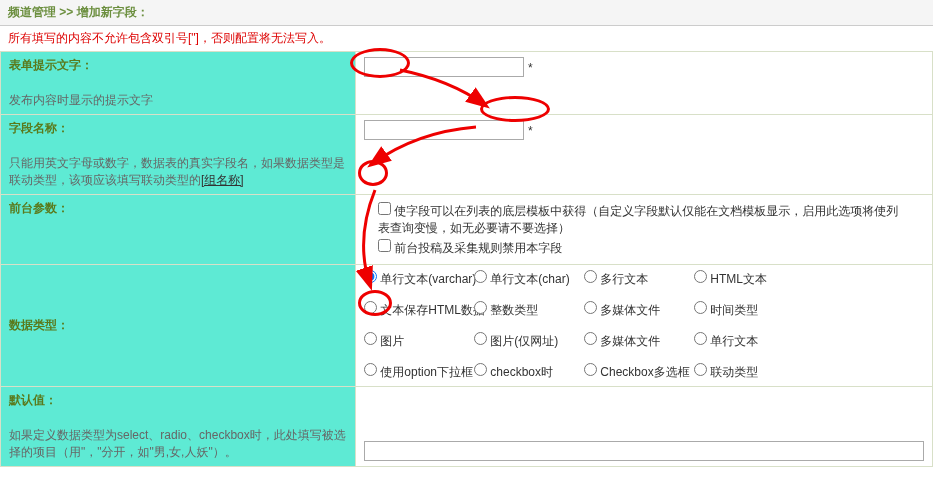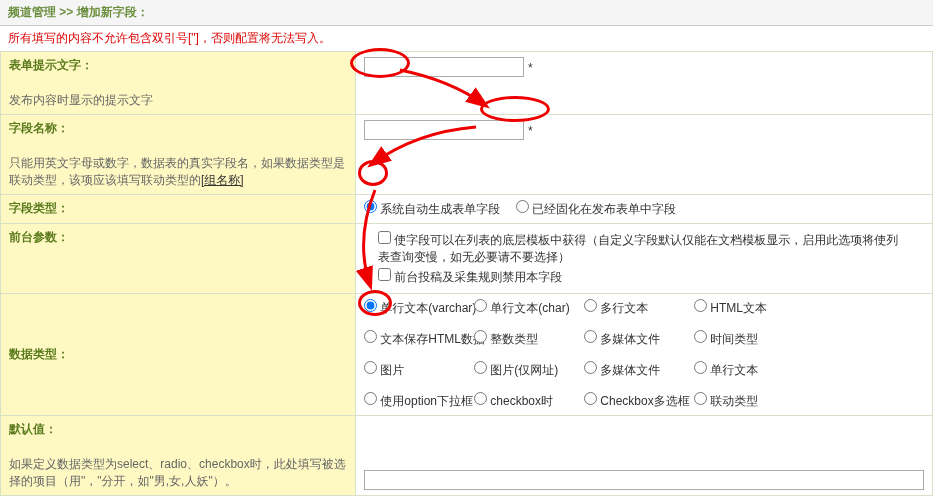--- a/index.html
+++ b/index.html
@@ -1,21 +1,21 @@
 <!DOCTYPE html>
 <html><head>
 <meta charset="utf-8">
 <style>
   * { box-sizing: border-box; margin: 0; padding: 0; }
   body { font-family: "Microsoft YaHei", SimSun, sans-serif; font-size: 12px; color: #333; background: #fff; width: 933px; position: relative; }
   .breadcrumb { background: #f5f5f5; border-bottom: 1px solid #ccc; padding: 4px 8px; font-weight: bold; color: #6c8f3f; }
   .warning { color: #d00; padding: 4px 8px; background:#fff;}
   table.form { width: 100%; border-collapse: collapse; }
   table.form td { border: 1px solid #d8e0c8; padding: 5px 8px; vertical-align: top; }
-  td.label { width: 395px; background: #fef9c3; }
+  td.label { width: 395px; background: #5eead4; }
   td.label .title { color: #5a7a1c; font-weight: bold; }
   td.label .desc { color: #666; margin-top:18px;}
   td.label a { color:#333; text-decoration: underline;}
   td.field { background: #fff; }
   input.text { width: 160px; height: 20px; border:1px solid #aaa; padding:1px 3px; }
   input.text.wide { width: 560px; }
   .star { color:#333; margin-left:4px;}
   label.rd { margin-right: 12px; display:inline-block; white-space:nowrap;}
   .grid3 { display:grid; grid-template-columns: 110px 110px 110px 110px 110px; row-gap:13px; align-items:center;}
   .cb-line { margin:2px 14px; }
@@ -48,29 +48,20 @@
 <tr>
 <td class="label">
   <div class="title">字段名称：</div>
   <div class="desc"><span>只能用英文字母或数字，数据表的真实字段名，如果数据类型是联动类型，该项应该填写联动类型的</span><a href="#">[组名称]</a></div>
 </td>
 <td class="field">
   <input class="text" type="text" value="" style=""><span class="star">*</span>
 </td>
 </tr>
 
-<tr>
-<td class="label">
-  <div class="title">字段类型：</div>
-</td>
-<td class="field">
-  <label class="rd"><input type="radio" name="ft" checked="" style=""> <span>系统自动生成表单字段</span></label>
-  <label class="rd"><input type="radio" name="ft" style=""> <span>已经固化在发布表单中字段</span></label>
-</td>
-</tr>
 
 <tr>
 <td class="label">
   <div class="title">前台参数：</div>
 </td>
 <td class="field">
   <div class="cb-line"><label><input type="checkbox" style=""> <span>使字段可以在列表的底层模板中获得（自定义字段默认仅能在文档模板显示，启用此选项将使列表查询变慢，如无必要请不要选择）</span></label></div>
   <div class="cb-line"><label><input type="checkbox" style=""> <span>前台投稿及采集规则禁用本字段</span></label></div>
 </td>
 </tr>

